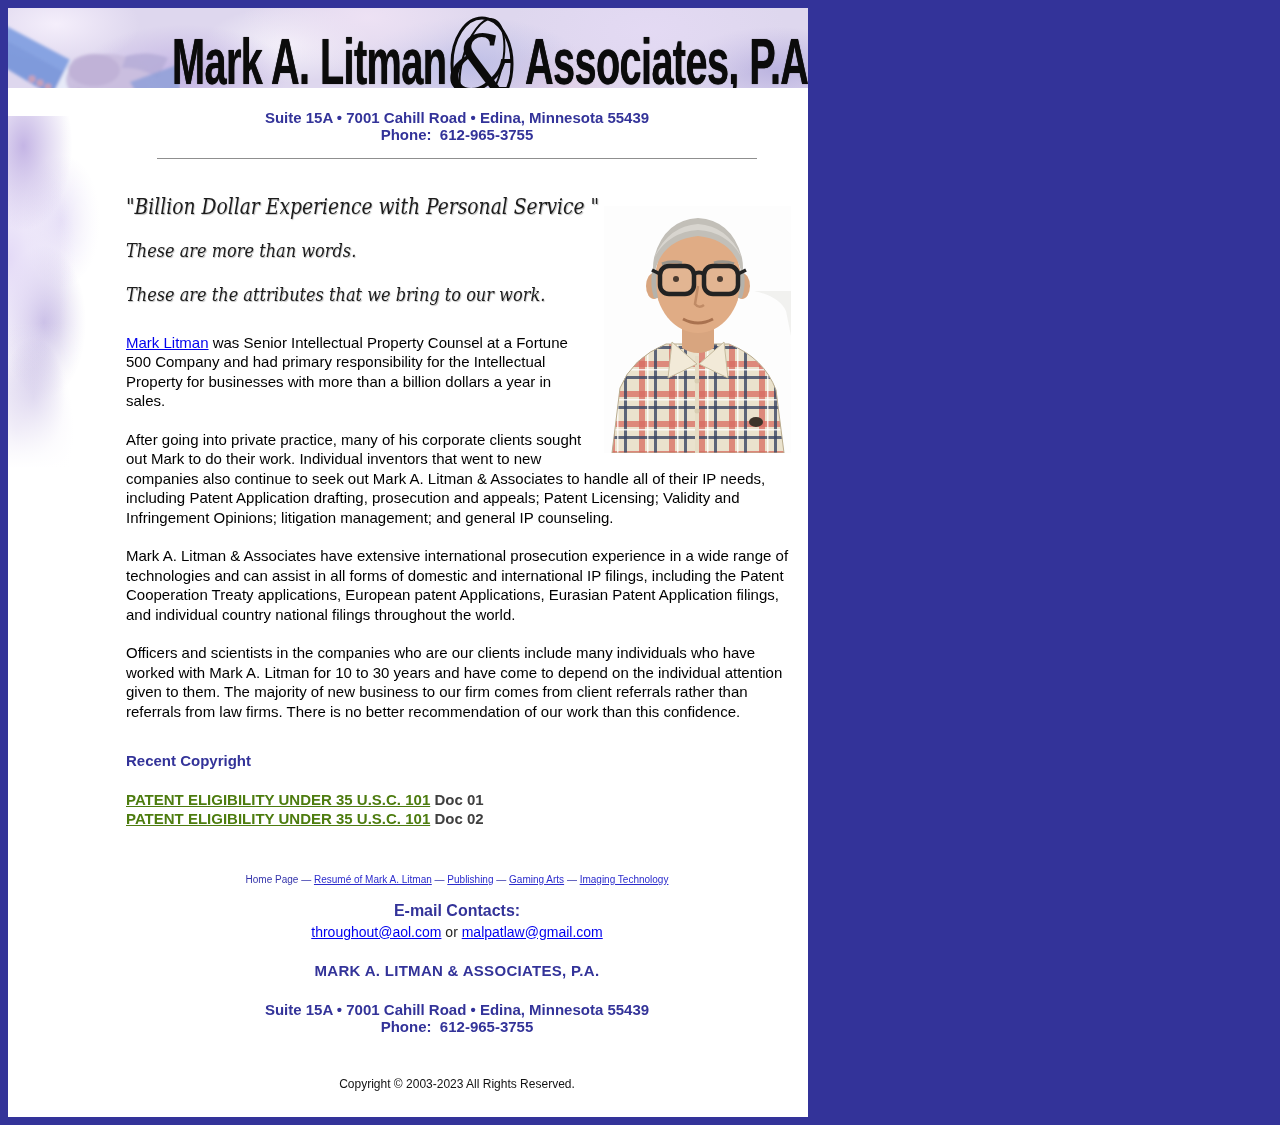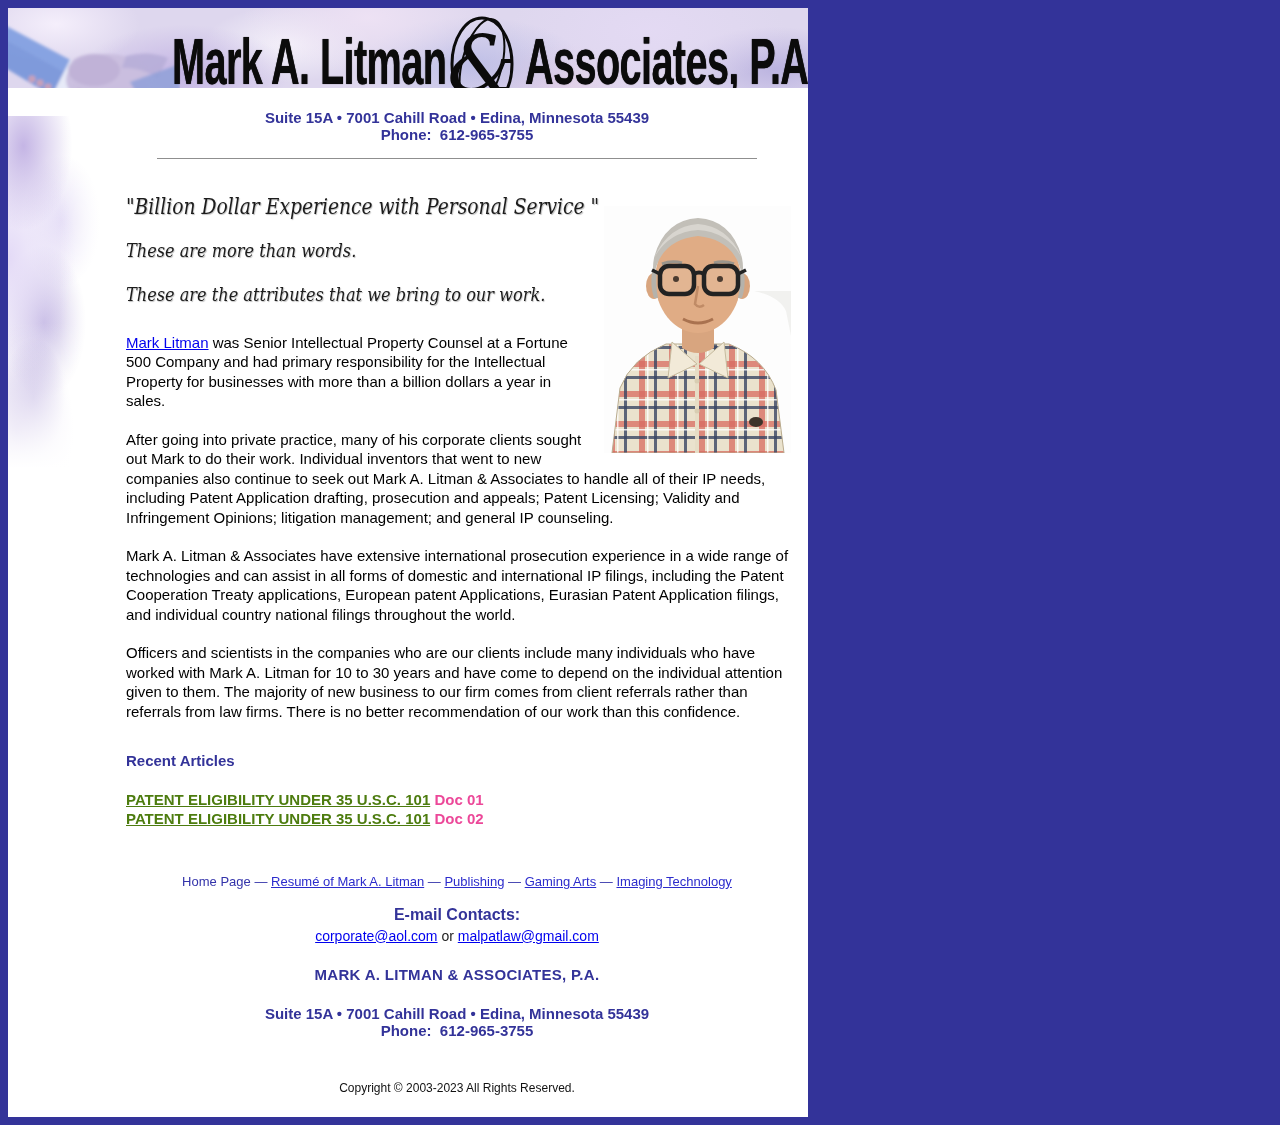--- a/index.html
+++ b/index.html
@@ -74,24 +74,24 @@
   .quote .l1{font-size:22px;margin-bottom:24px;}
   .quote .l2{font-size:19px;margin-bottom:25px;}
   .quote .l3{font-size:19px;}
   .qrow{display:block;}
   .main p{margin:19px 0;}
   .main p.first{margin-top:26px;}
   a, .linklike{color:#0000EE;}
   .articles-heading{color:#333399;font-weight:bold;font-size:15px;margin:30px 0 0 0;}
   .article-list{margin-top:19px;font-weight:bold;font-size:15px;line-height:19px;clear:left;}
   .article-list a{color:#4d7c0f;}
-  .doc-label{color:#ec4899;}
+  .doc-label{color:#404040;}
   
   .bottom{text-align:center;color:#333399;}
-  .navline{margin-top:46px;font-size:13px;color:#3333aa;}
+  .navline{margin-top:46px;font-size:10px;color:#3333aa;}
   .navline a{color:#2b2bcc;}
   .nav-home{color:#3333aa;text-decoration:none;}
   .email-heading{margin-top:17px;font-weight:bold;font-size:16px;}
   .email-line{margin-top:4px;font-size:14px;color:#222;}
   .company{margin-top:22px;font-weight:bold;font-size:15px;letter-spacing:.3px;}
   .footer-addr{margin-top:22px;font-weight:bold;font-size:15px;line-height:17px;}
   .copyright{margin-top:42px;font-size:12px;color:#111;font-family:"Liberation Sans",sans-serif;}
 </style>
 </head>
 <body>
@@ -197,21 +197,21 @@
       </div>
 
       <p class="first"><a href="#">Mark Litman</a><span> was Senior Intellectual Property Counsel at a Fortune 500 Company and had primary responsibility for the Intellectual Property for businesses with more than a billion dollars a year in sales.</span></p>
 
       <p>After going into private practice, many of his corporate clients sought out Mark to do their work. Individual inventors that went to new companies also continue to seek out Mark A. Litman &amp; Associates to handle all of their IP needs, including Patent Application drafting, prosecution and appeals; Patent Licensing; Validity and Infringement Opinions; litigation management; and general IP counseling.</p>
 
       <p>Mark A. Litman &amp; Associates have extensive international prosecution experience in a wide range of technologies and can assist in all forms of domestic and international IP filings, including the Patent Cooperation Treaty applications, European patent Applications, Eurasian Patent Application filings, and individual country national filings throughout the world.</p>
 
       <p>Officers and scientists in the companies who are our clients include many individuals who have worked with Mark A. Litman for 10 to 30 years and have come to depend on the individual attention given to them. The majority of new business to our firm comes from client referrals rather than referrals from law firms. There is no better recommendation of our work than this confidence.</p>
 
-      <div class="articles-heading">Recent Articles</div>
+      <div class="articles-heading">Recent Copyright</div>
 
       <div class="article-list">
         <div><a href="#">PATENT ELIGIBILITY UNDER 35 U.S.C. 101</a> <span class="doc-label">Doc 01</span></div>
         <div><a href="#">PATENT ELIGIBILITY UNDER 35 U.S.C. 101</a> <span class="doc-label">Doc 02</span></div>
       </div>
     </div>
 
     <div class="bottom">
 
       <div class="navline">
@@ -221,21 +221,21 @@
         <span>—</span>
         <a href="#">Publishing</a>
         <span>—</span>
         <a href="#">Gaming Arts</a>
         <span>—</span>
         <a href="#">Imaging Technology</a>
       </div>
 
       <div class="email-heading">E-mail Contacts:</div>
       <div class="email-line">
-        <a href="#">corporate@aol.com</a>
+        <a href="#">throughout@aol.com</a>
         <span>or</span>
         <a href="#">malpatlaw@gmail.com</a>
       </div>
 
       <div class="company">MARK A. LITMAN &amp; ASSOCIATES, P.A.</div>
 
       <div class="footer-addr">
         <div>Suite 15A • 7001 Cahill Road • Edina, Minnesota 55439</div>
         <div class="ws">Phone:  612-965-3755</div>
       </div>

